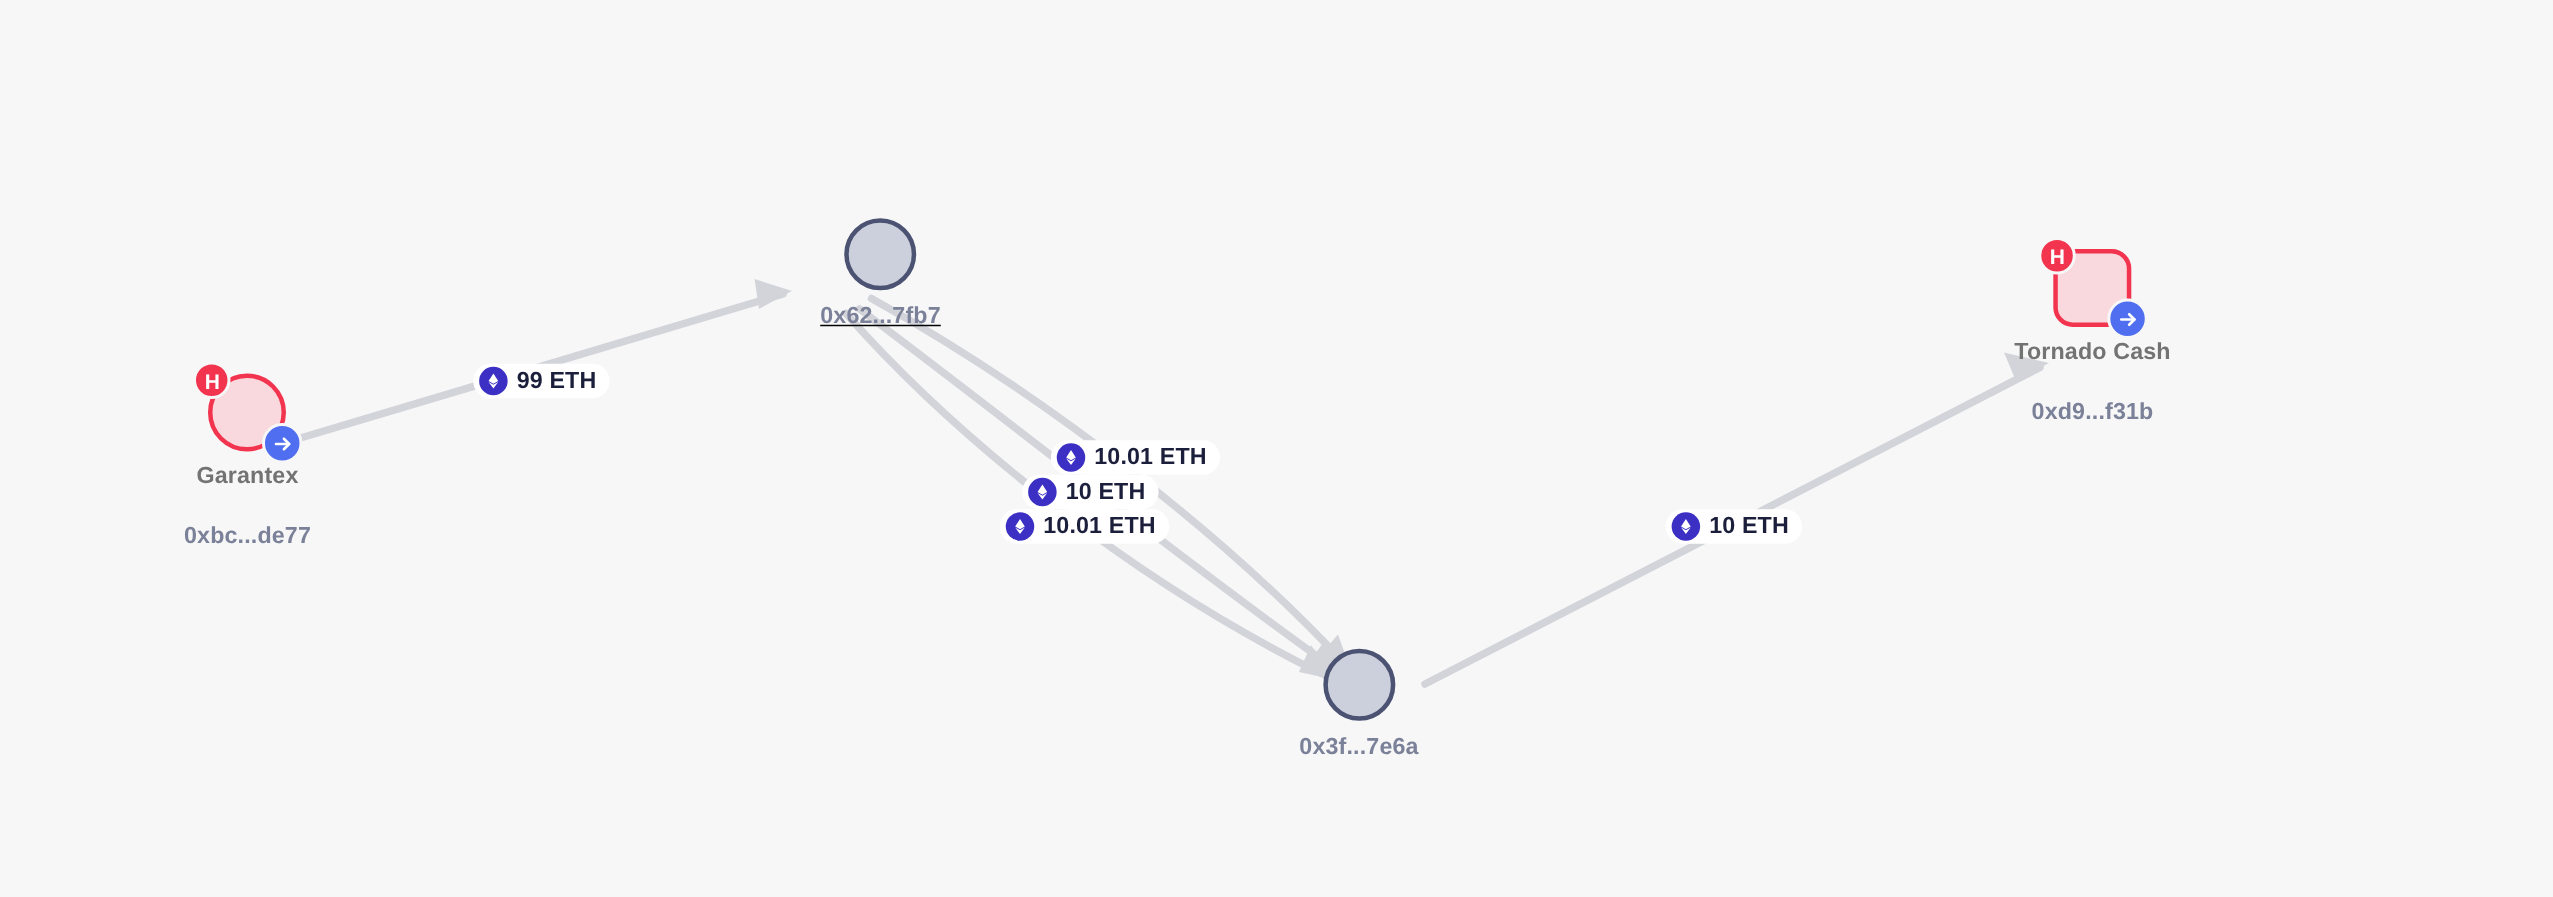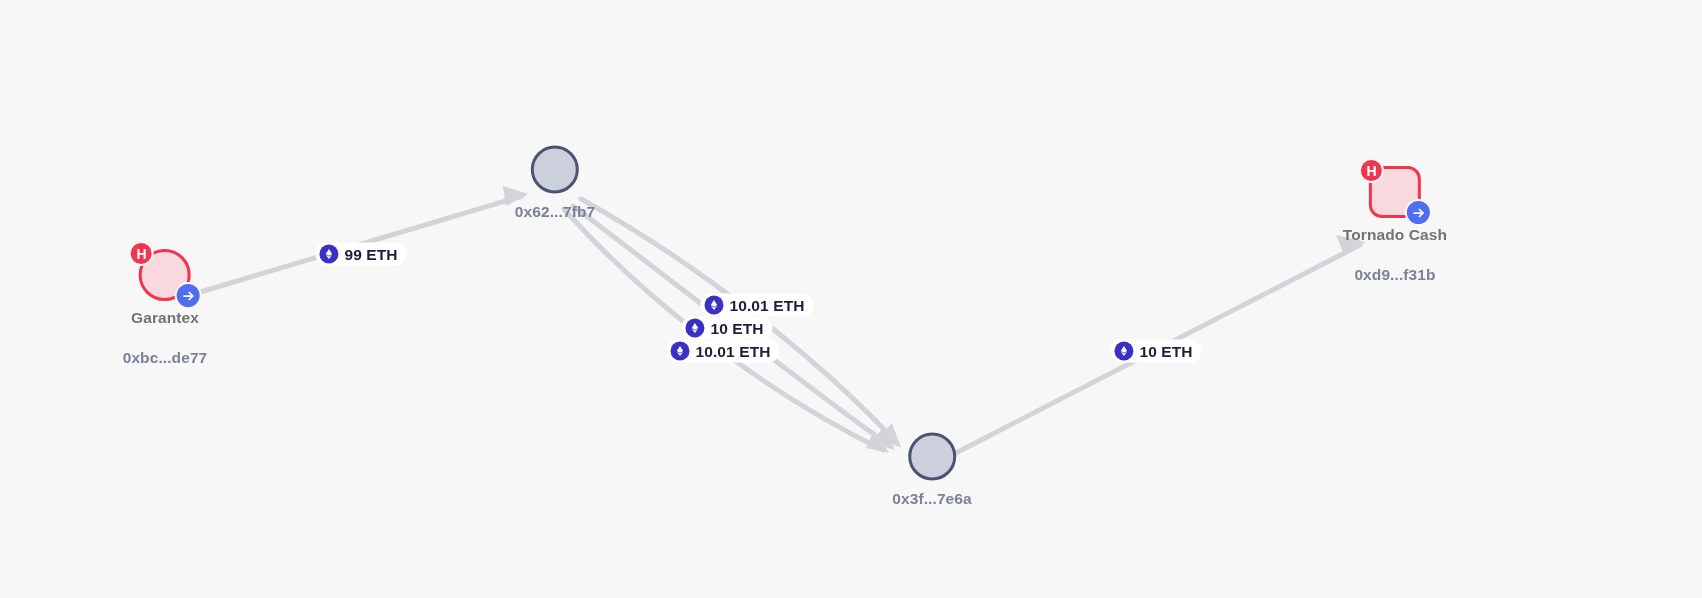--- a/index.html
+++ b/index.html
@@ -183,28 +183,28 @@
       <svg width="14" height="14" viewBox="0 0 24 24" fill="none" stroke="#ffffff" stroke-width="3" stroke-linecap="round" stroke-linejoin="round">
         <line x1="4" y1="12" x2="19" y2="12"></line>
         <polyline points="13,6 19,12 13,18"></polyline>
       </svg>
     </div>
   </div>
   <div class="node-name">Garantex</div>
   <div class="node-address">0xbc...de77</div>
 </div>
 
-<div class="node" style="left:555px; top:183px;">
+<div class="node" style="left:587px; top:183px;text-decoration:underline;">
   <div class="node-glyph">
     <div class="node-circle-plain"></div>
   </div>
   <div class="node-address solo">0x62...7fb7</div>
 </div>
 
-<div class="node" style="left:932px; top:470px;justify-content:center;">
+<div class="node" style="left:906px; top:470px;justify-content:center;">
   <div class="node-glyph">
     <div class="node-circle-plain"></div>
   </div>
   <div class="node-address solo">0x3f...7e6a</div>
 </div>
 
 <div class="node" style="left:1395px; top:225px;">
   <div class="node-glyph">
     <div class="node-entity shape-rounded-square"></div>
     <div class="badge badge-hack">

